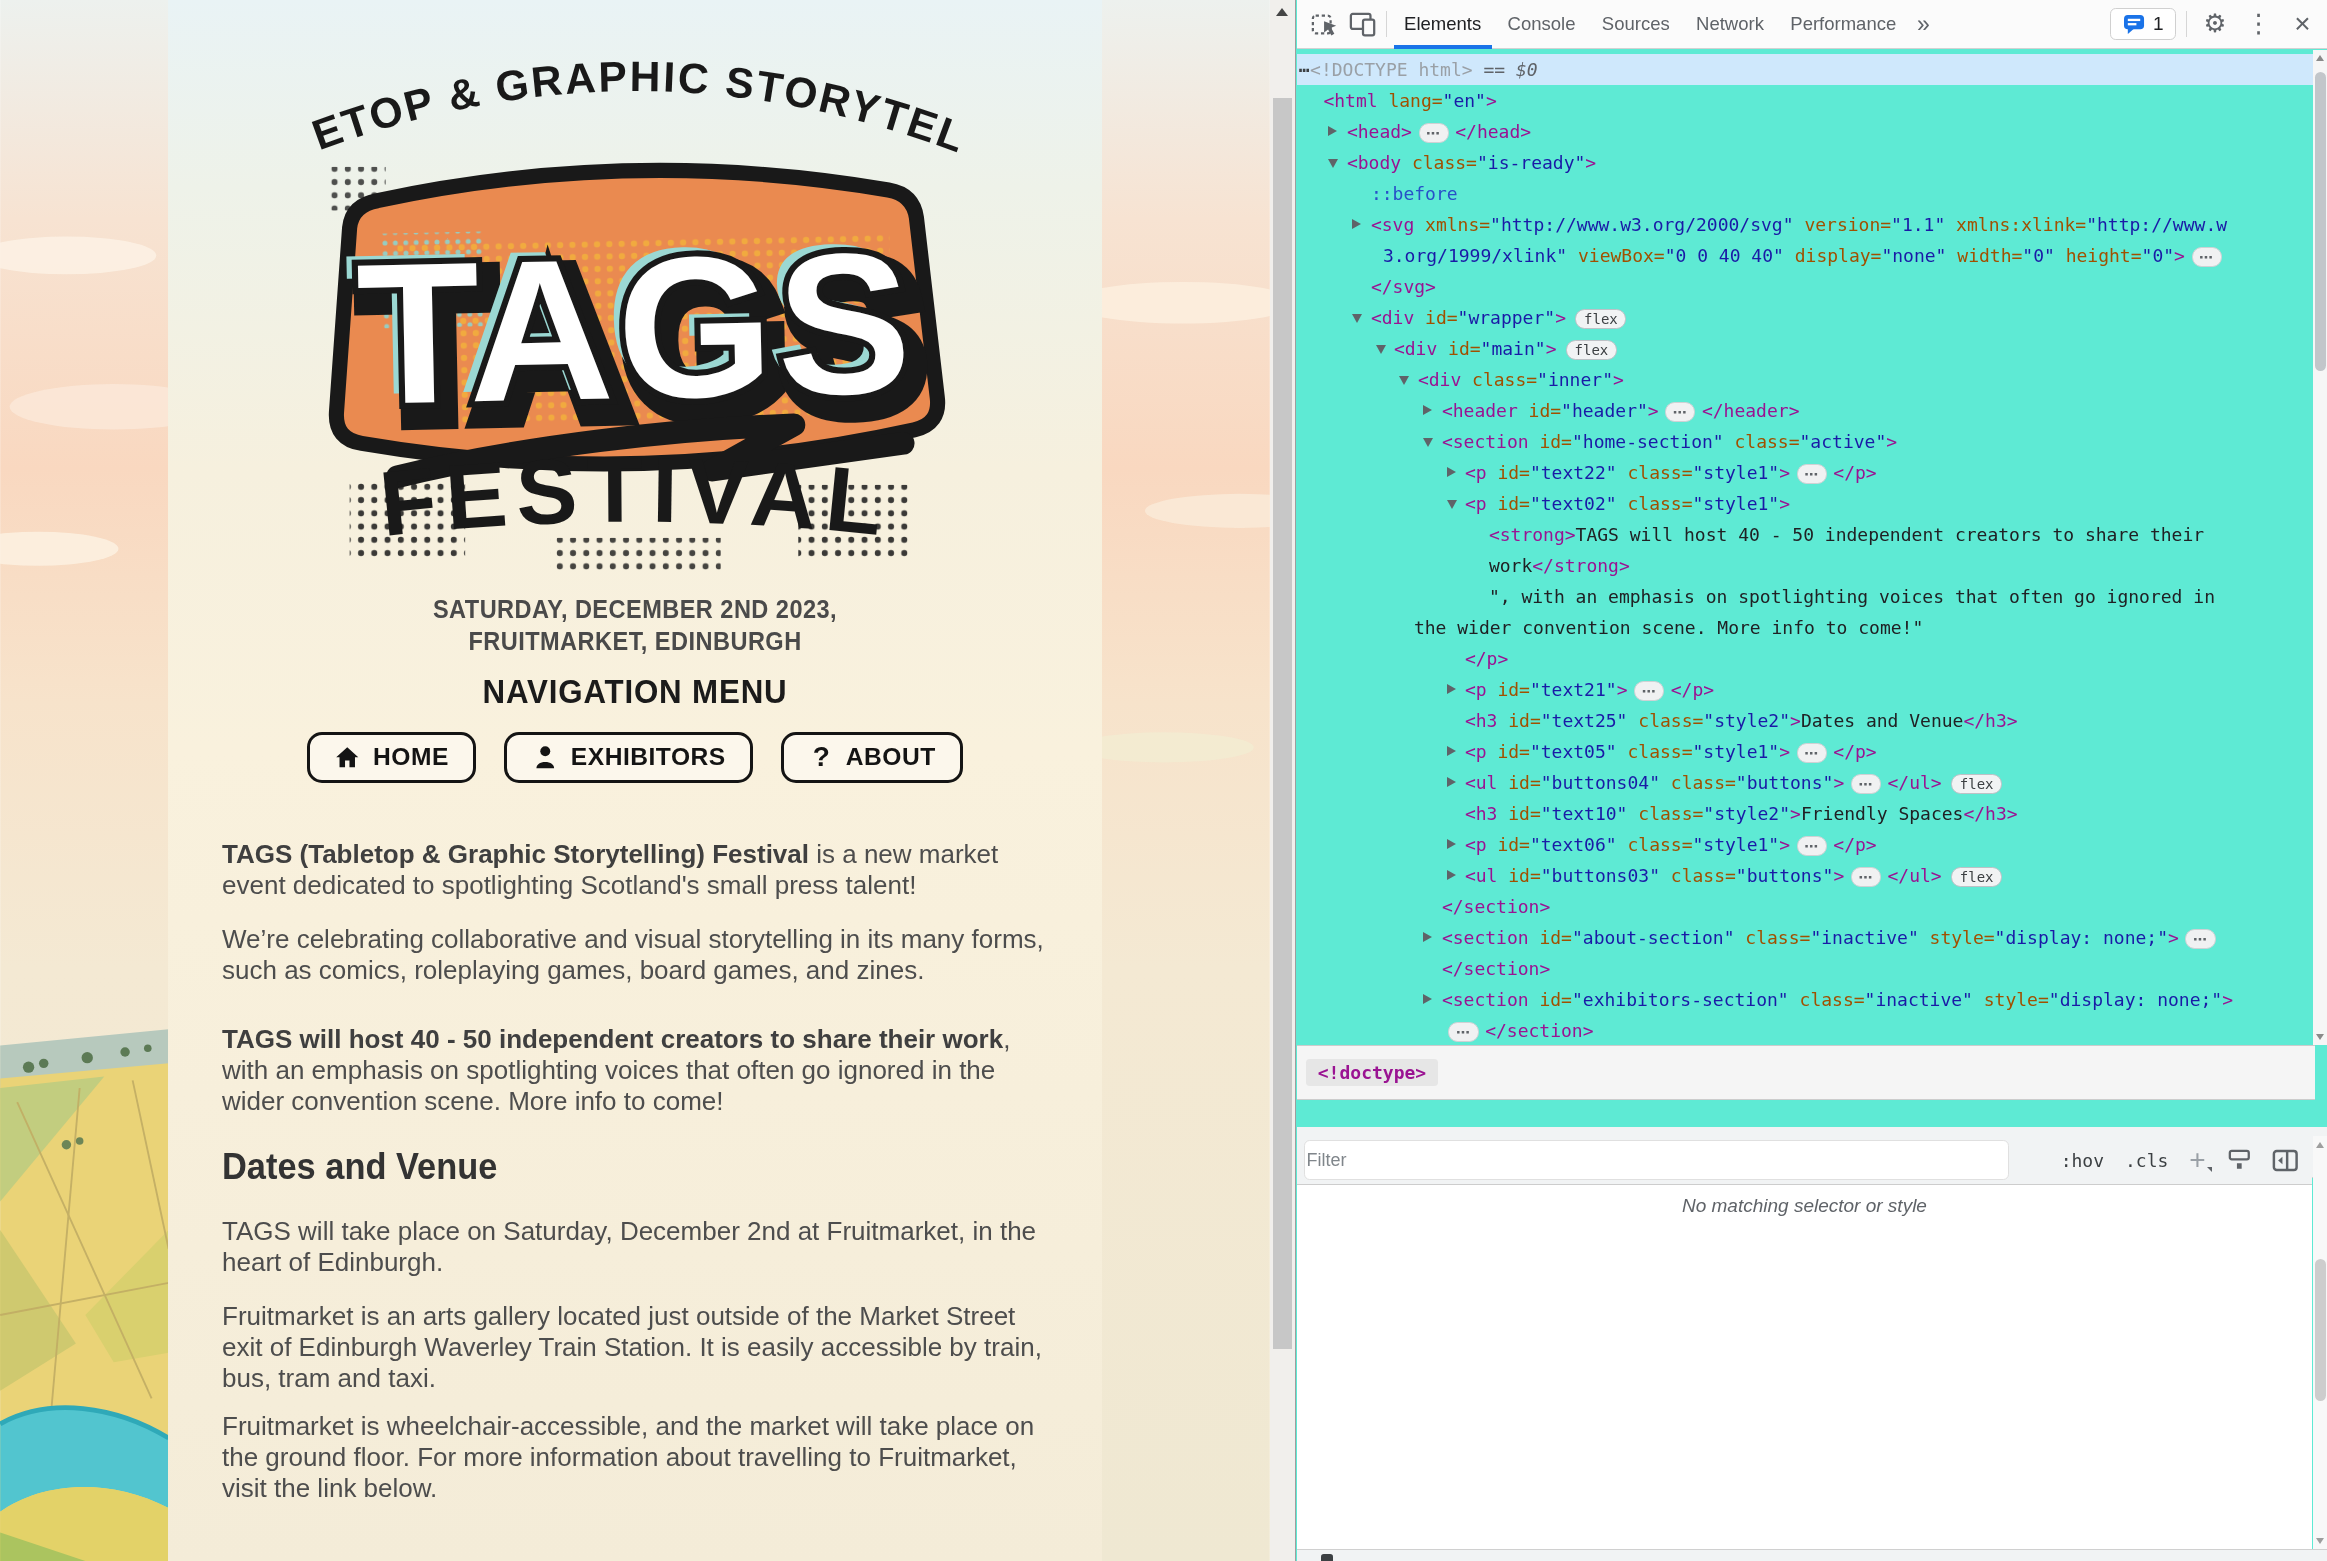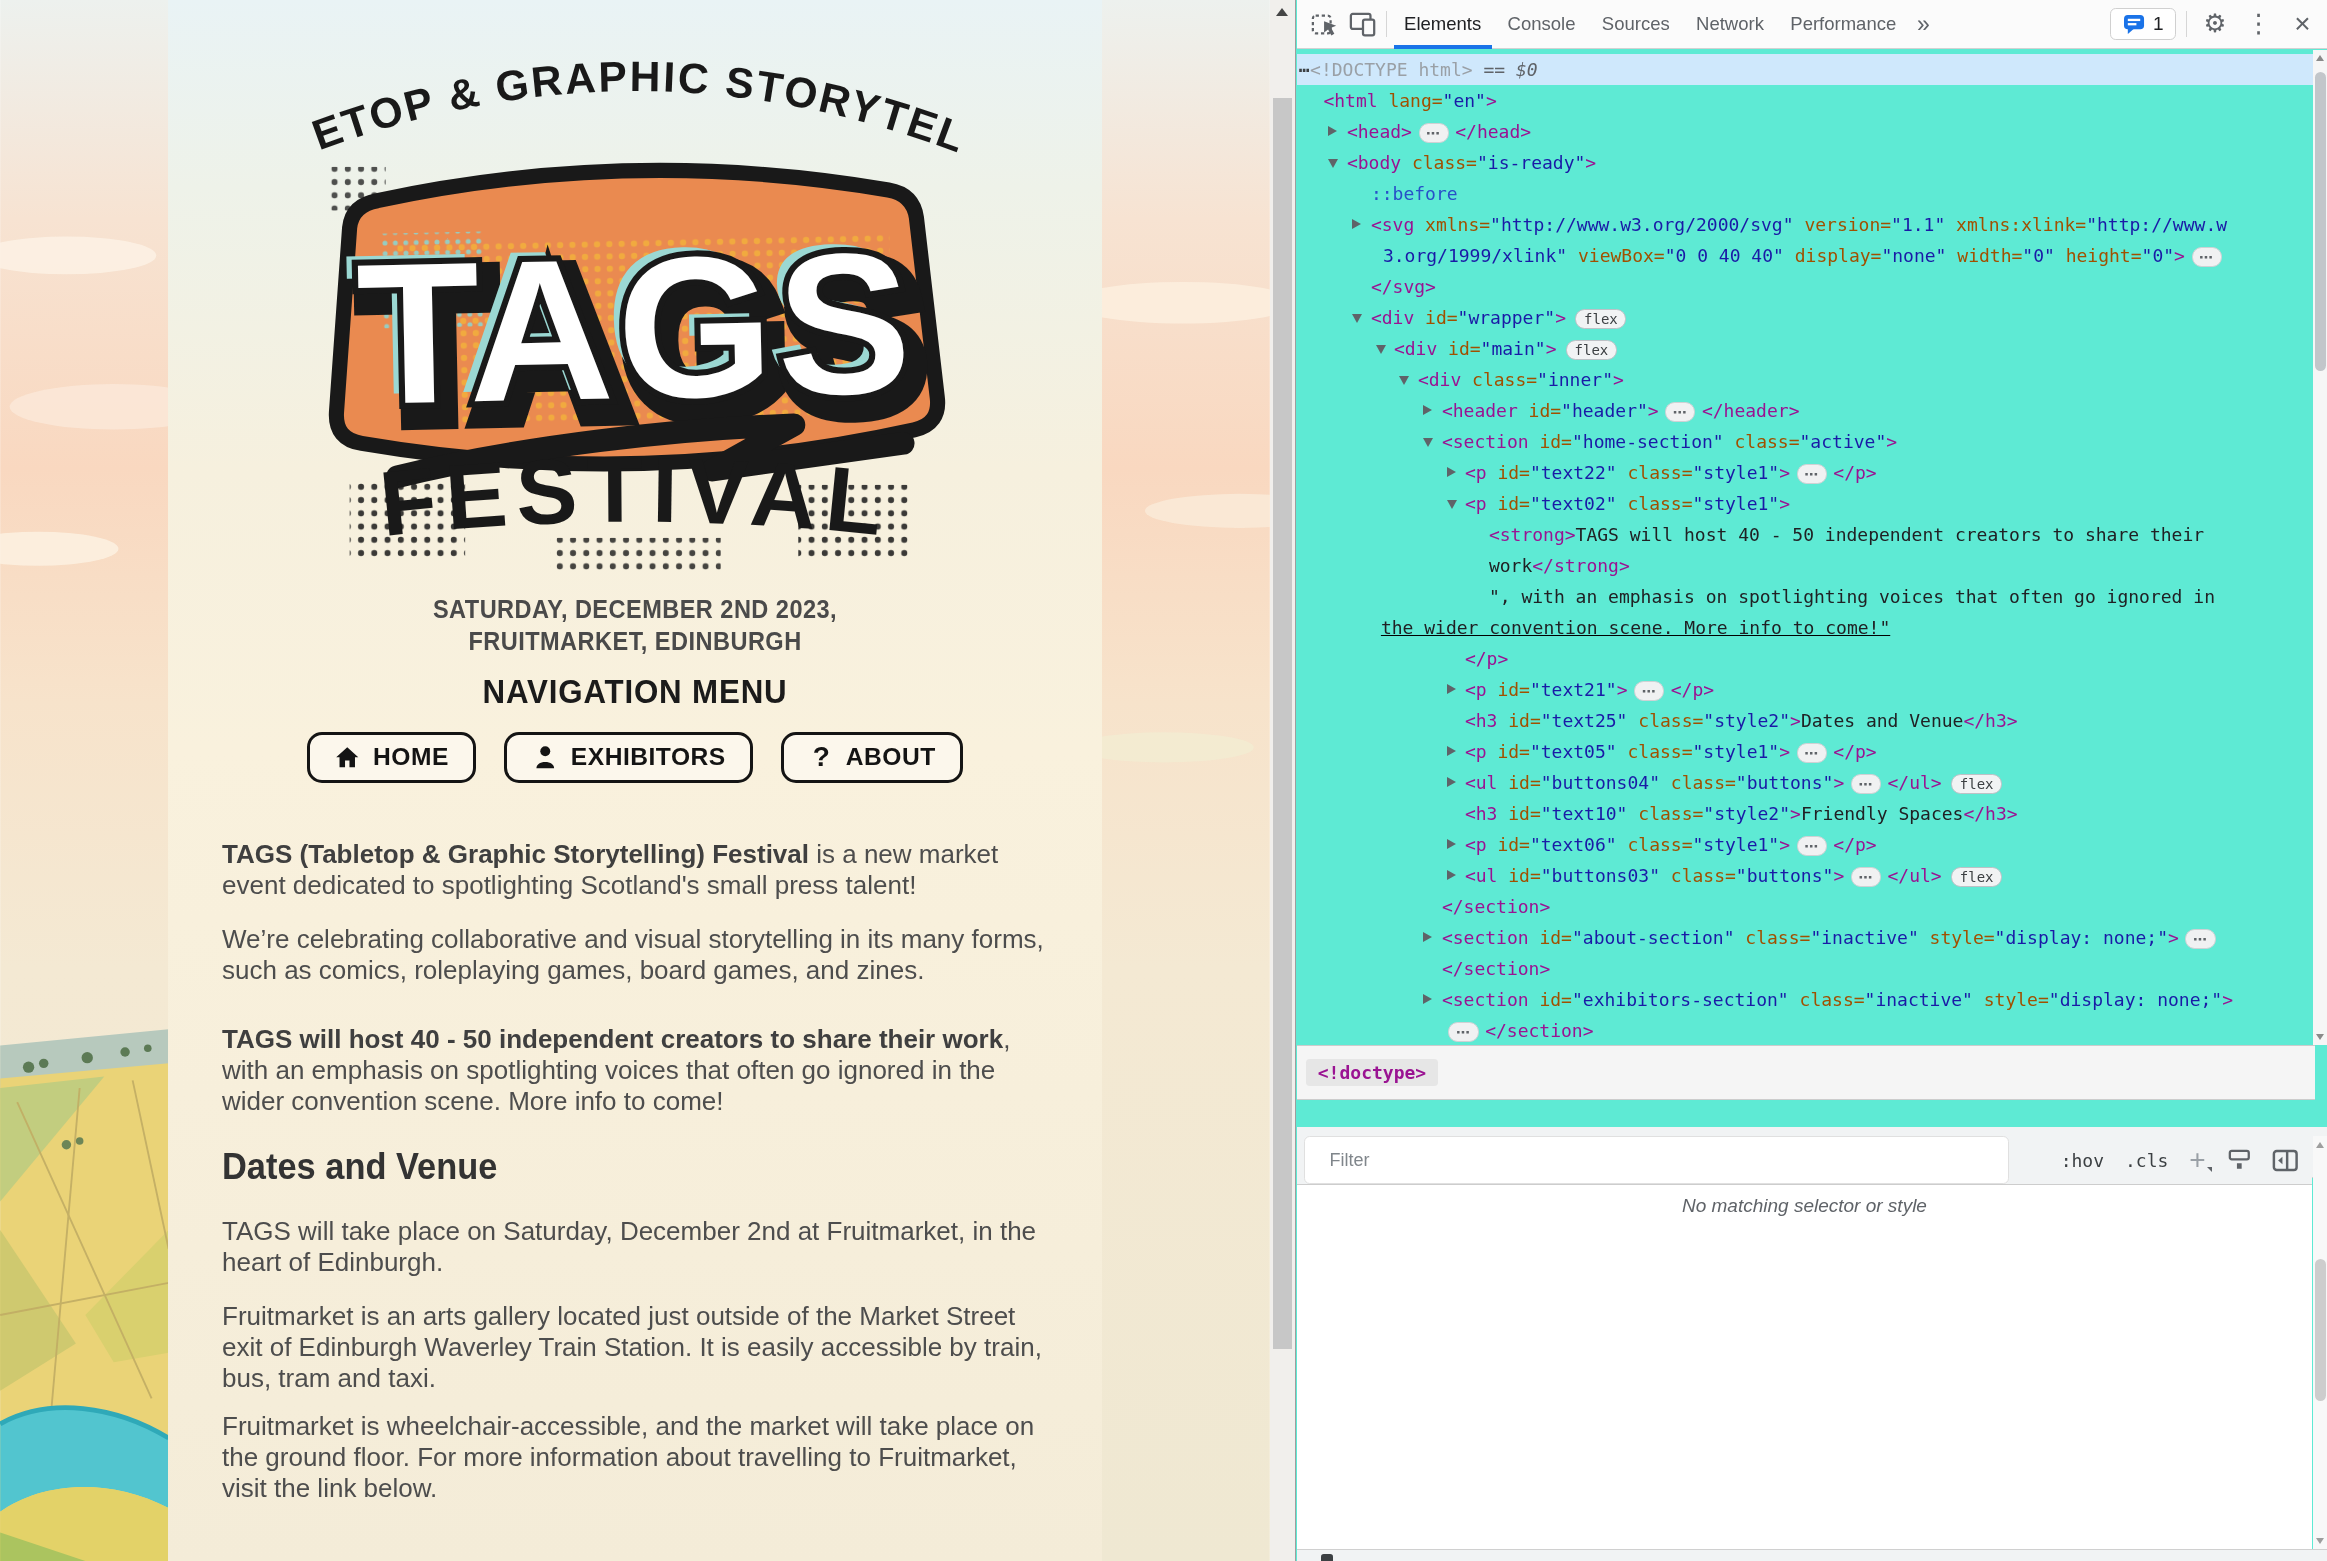--- a/index.html
+++ b/index.html
@@ -95,22 +95,22 @@
   
   #dt-paneltabs{position:absolute;left:0.9px;right:0;top:1127px;height:51px;background:#f1f3f4;
                 border-bottom:0.9px solid #cdcdcd;display:flex;align-items:stretch;padding-left:7.6px;box-sizing:border-box;}
   .ptab{position:relative;display:flex;align-items:center;padding:0 13.2px;font-size:18.5px;color:#5f6368;cursor:pointer;}
   .ptab.active{color:#202124;}
   .ptab.active::after{content:"";position:absolute;left:3.8px;right:3.8px;bottom:0;height:3.8px;background:#1a73e8;}
 
   
   #dt-filterrow{position:absolute;left:0.9px;right:15px;top:1136px;height:49px;background:#f1f3f4;
                 border-bottom:0.9px solid #cdcdcd;display:flex;align-items:center;box-sizing:border-box;}
-  #filter-input{margin-left:7.6px;width:705px;height:48px;border:0.9px solid #e0e0e0;border-radius:5.7px;
-                background:#fff;font-size:18px;color:#202124;padding:0 24px;outline:none;box-sizing:border-box;}
+  #filter-input{margin-left:7.6px;width:705px;height:40px;border:0.9px solid #e0e0e0;border-radius:5.7px;
+                background:#fff;font-size:18px;color:#202124;padding:0 1px;outline:none;box-sizing:border-box;}
   #filter-input::placeholder{color:#80868b;}
   #filter-right{margin-left:auto;display:flex;align-items:center;gap:21px;padding-right:13.2px;}
   .mini{font-family:"DejaVu Sans Mono",monospace;font-size:18px;color:#3c4043;cursor:pointer;}
   #plus-btn{position:relative;font-size:28px;color:#9aa0a6;cursor:pointer;line-height:1;}
   #plus-btn::after{content:"";position:absolute;right:-6.6px;bottom:1.9px;width:0;height:0;
                    border-left:5.7px solid transparent;border-top:5.7px solid #5f6368;transform:rotate(0deg);}
 
   
   #dt-message{position:absolute;left:0.9px;right:15px;top:1185px;height:42px;background:#fff;
               border-bottom:0.9px solid #e0e0e0;display:flex;align-items:center;justify-content:center;
@@ -313,21 +313,21 @@
         <div class="trow" style="padding-left: 74px;"><span class="arr o" style="left: 55px;"></span><span class="sg-tag">&lt;div </span><span class="sg-attr">id=</span><span class="sg-val">"wrapper"</span><span class="sg-tag">&gt;</span><span class="sg-flex">flex</span></div>
         <div class="trow" style="padding-left: 97px;"><span class="arr o" style="left: 79px;"></span><span class="sg-tag">&lt;div </span><span class="sg-attr">id=</span><span class="sg-val">"main"</span><span class="sg-tag">&gt;</span><span class="sg-flex">flex</span></div>
         <div class="trow" style="padding-left: 121px;"><span class="arr o" style="left: 102px;"></span><span class="sg-tag">&lt;div </span><span class="sg-attr">class=</span><span class="sg-val">"inner"</span><span class="sg-tag">&gt;</span></div>
         <div class="trow" style="padding-left: 145px;"><span class="arr c" style="left: 126px;"></span><span class="sg-tag">&lt;header </span><span class="sg-attr">id=</span><span class="sg-val">"header"</span><span class="sg-tag">&gt;</span><span class="sg-pill">⋯</span><span class="sg-tag">&lt;/header&gt;</span></div>
         <div class="trow" style="padding-left: 145px;"><span class="arr o" style="left: 126px;"></span><span class="sg-tag">&lt;section </span><span class="sg-attr">id=</span><span class="sg-val">"home-section"</span><span class="sg-attr"> class=</span><span class="sg-val">"active"</span><span class="sg-tag">&gt;</span></div>
         <div class="trow" style="padding-left: 168px;"><span class="arr c" style="left: 150px;"></span><span class="sg-tag">&lt;p </span><span class="sg-attr">id=</span><span class="sg-val">"text22"</span><span class="sg-attr"> class=</span><span class="sg-val">"style1"</span><span class="sg-tag">&gt;</span><span class="sg-pill">⋯</span><span class="sg-tag">&lt;/p&gt;</span></div>
         <div class="trow" style="padding-left: 168px;"><span class="arr o" style="left: 150px;"></span><span class="sg-tag">&lt;p </span><span class="sg-attr">id=</span><span class="sg-val">"text02"</span><span class="sg-attr"> class=</span><span class="sg-val">"style1"</span><span class="sg-tag">&gt;</span></div>
         <div class="trow" style="padding-left: 192px;"><span class="sg-tag">&lt;strong&gt;</span><span class="sg-txt">TAGS will host 40 - 50 independent creators to share their</span></div>
         <div class="trow" style="padding-left: 192px;"><span class="sg-txt">work</span><span class="sg-tag">&lt;/strong&gt;</span></div>
         <div class="trow" style="padding-left: 192px;"><span class="sg-txt">", with an emphasis on spotlighting voices that often go ignored in</span></div>
-        <div class="trow" style="padding-left: 84px; text-decoration: underline;"><span class="sg-txt">the wider convention scene. More info to come!"</span></div>
+        <div class="trow" style="padding-left: 117px;"><span class="sg-txt">the wider convention scene. More info to come!"</span></div>
         <div class="trow" style="padding-left: 168px;"><span class="sg-tag">&lt;/p&gt;</span></div>
         <div class="trow" style="padding-left: 168px;"><span class="arr c" style="left: 150px;"></span><span class="sg-tag">&lt;p </span><span class="sg-attr">id=</span><span class="sg-val">"text21"</span><span class="sg-tag">&gt;</span><span class="sg-pill">⋯</span><span class="sg-tag">&lt;/p&gt;</span></div>
         <div class="trow" style="padding-left: 168px;"><span class="sg-tag">&lt;h3 </span><span class="sg-attr">id=</span><span class="sg-val">"text25"</span><span class="sg-attr"> class=</span><span class="sg-val">"style2"</span><span class="sg-tag">&gt;</span><span class="sg-txt">Dates and Venue</span><span class="sg-tag">&lt;/h3&gt;</span></div>
         <div class="trow" style="padding-left: 168px;"><span class="arr c" style="left: 150px;"></span><span class="sg-tag">&lt;p </span><span class="sg-attr">id=</span><span class="sg-val">"text05"</span><span class="sg-attr"> class=</span><span class="sg-val">"style1"</span><span class="sg-tag">&gt;</span><span class="sg-pill">⋯</span><span class="sg-tag">&lt;/p&gt;</span></div>
         <div class="trow" style="padding-left: 168px;"><span class="arr c" style="left: 150px;"></span><span class="sg-tag">&lt;ul </span><span class="sg-attr">id=</span><span class="sg-val">"buttons04"</span><span class="sg-attr"> class=</span><span class="sg-val">"buttons"</span><span class="sg-tag">&gt;</span><span class="sg-pill">⋯</span><span class="sg-tag">&lt;/ul&gt;</span><span class="sg-flex">flex</span></div>
         <div class="trow" style="padding-left: 168px;"><span class="sg-tag">&lt;h3 </span><span class="sg-attr">id=</span><span class="sg-val">"text10"</span><span class="sg-attr"> class=</span><span class="sg-val">"style2"</span><span class="sg-tag">&gt;</span><span class="sg-txt">Friendly Spaces</span><span class="sg-tag">&lt;/h3&gt;</span></div>
         <div class="trow" style="padding-left: 168px;"><span class="arr c" style="left: 150px;"></span><span class="sg-tag">&lt;p </span><span class="sg-attr">id=</span><span class="sg-val">"text06"</span><span class="sg-attr"> class=</span><span class="sg-val">"style1"</span><span class="sg-tag">&gt;</span><span class="sg-pill">⋯</span><span class="sg-tag">&lt;/p&gt;</span></div>
         <div class="trow" style="padding-left: 168px;"><span class="arr c" style="left: 150px;"></span><span class="sg-tag">&lt;ul </span><span class="sg-attr">id=</span><span class="sg-val">"buttons03"</span><span class="sg-attr"> class=</span><span class="sg-val">"buttons"</span><span class="sg-tag">&gt;</span><span class="sg-pill">⋯</span><span class="sg-tag">&lt;/ul&gt;</span><span class="sg-flex">flex</span></div>
         <div class="trow" style="padding-left: 145px;"><span class="sg-tag">&lt;/section&gt;</span></div>
         <div class="trow" style="padding-left: 145px;"><span class="arr c" style="left: 126px;"></span><span class="sg-tag">&lt;section </span><span class="sg-attr">id=</span><span class="sg-val">"about-section"</span><span class="sg-attr"> class=</span><span class="sg-val">"inactive"</span><span class="sg-attr"> style=</span><span class="sg-val">"display: none;"</span><span class="sg-tag">&gt;</span><span class="sg-pill">⋯</span></div>

